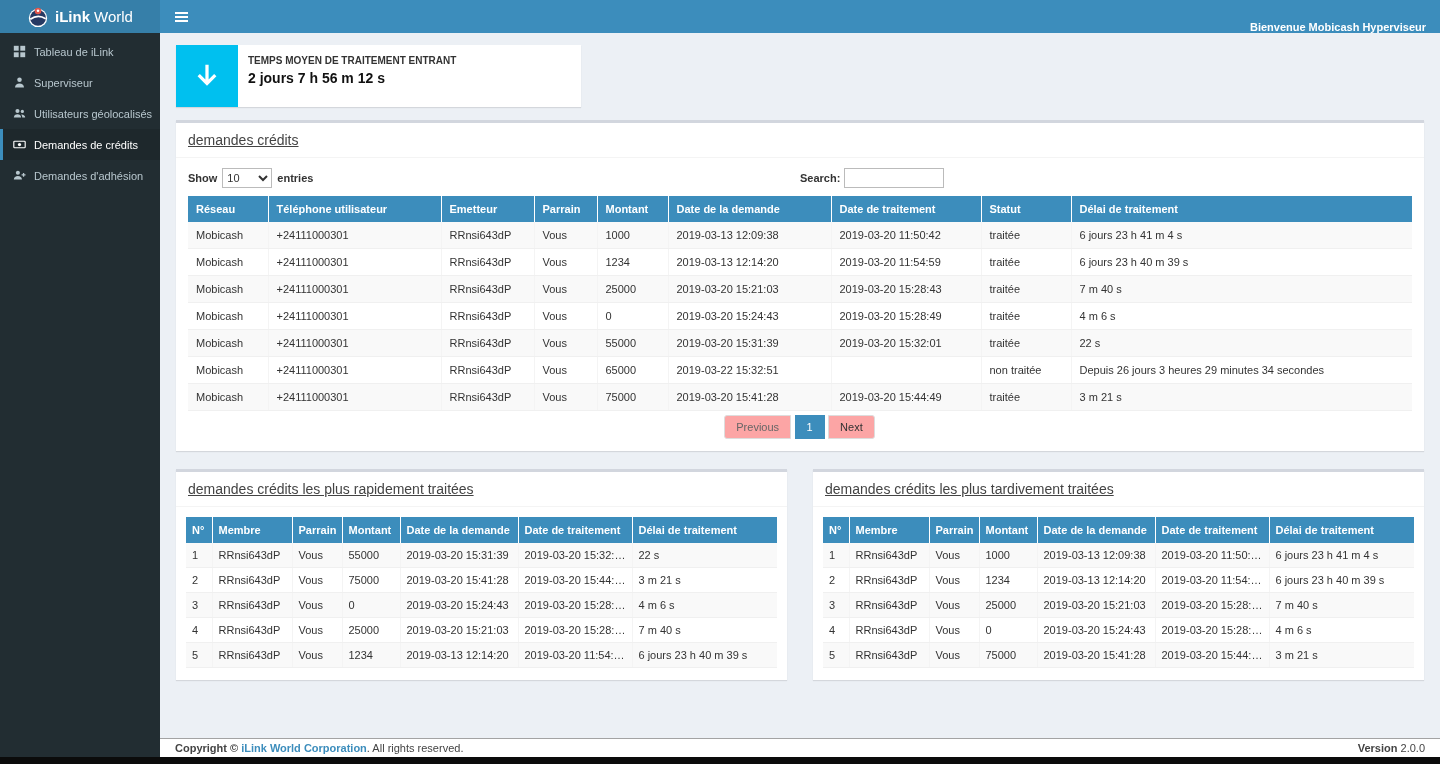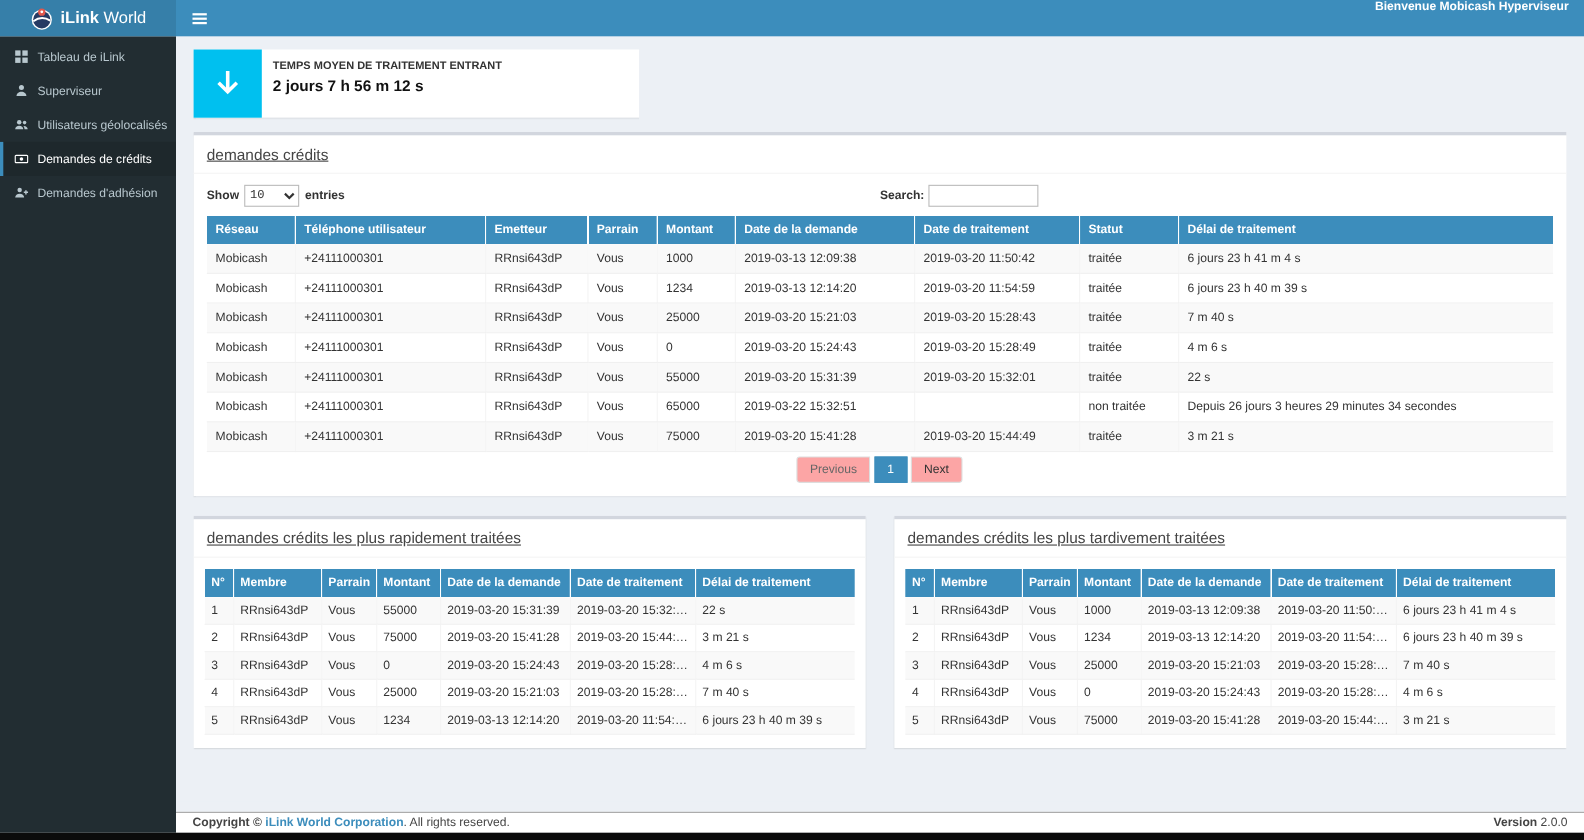--- a/index.html
+++ b/index.html
@@ -7,21 +7,21 @@
   body {
     width: 1440px; height: 764px; position: relative; overflow: hidden;
     background: #ecf0f5; font-family: "Liberation Sans", sans-serif;
   }
 
   
   .main-header { position: absolute; top: 0; left: 0; width: 100%; height: 33px; display: flex; z-index: 5; }
   .logo { width: 160px; height: 33px; background: #367fa9; color: #fff; display: flex; align-items: center; justify-content: center; gap: 6px; font-size: 15px; text-decoration: none; cursor: pointer; }
   .logo .brand b { font-weight: 700; }
   .logo .brand .light { font-weight: 300; margin-left: 4px; }
-  .navbar { flex: 1; background: #3c8dbc; display: flex; align-items: flex-start; }
+  .navbar { flex: 1; background: #3c8dbc; display: flex; align-items: flex-end; }
   .sidebar-toggle { width: 42px; height: 33px; display: flex; align-items: center; justify-content: center; cursor: pointer; }
   .hamburger { display: flex; flex-direction: column; gap: 2px; }
   .hamburger i { display: block; width: 13px; height: 2px; background: #fff; }
   .navbar-right { margin-left: auto; padding-right: 14px; color: #fff; font-size: 11px; font-weight: 700; cursor: pointer; }
 
   
   .main-sidebar { position: absolute; top: 33px; left: 0; width: 160px; bottom: 7px; background: #222d32; }
   .sidebar-menu { list-style: none; margin: 3px 0 0; padding: 0; }
   .sidebar-menu li { display: flex; align-items: center; gap: 7px; padding: 9px 6px 9px 10px; font-size: 11px; color: #b8c7ce; cursor: pointer; border-left: 3px solid transparent; white-space: nowrap; overflow: hidden; }
   .sidebar-menu li.active { background: #1e282c; color: #fff; border-left-color: #3c8dbc; }
@@ -37,21 +37,21 @@
   .info-box-text { font-size: 10px; font-weight: 700; color: #333; text-transform: uppercase; text-align: center; }
   .info-box-number { font-size: 14px; font-weight: 700; color: #111; margin-top: 4px; }
 
   .box { background: #fff; border-top: 3px solid #d2d6de; box-shadow: 0 1px 1px rgba(0,0,0,0.1); }
   .box-header { padding: 9px 12px; border-bottom: 1px solid #f4f4f4; }
   .box-title { margin: 0; font-size: 14px; font-weight: 400; color: #444; text-decoration: underline; }
   .box-body { padding: 10px 12px 12px; }
 
   .dt-controls { display: flex; align-items: center; margin-bottom: 8px; font-size: 11px; font-weight: 700; color: #333; }
   .dt-length { flex: 0 0 50%; display: flex; align-items: center; gap: 5px; }
-  .dt-length select { font-size: 11px; height: 20px; width: 50px; border: 1px solid #bbb; background: #fff; color: #333; font-family: Liberation Mono, monospace; }
+  .dt-length select { font-size: 11px; height: 20px; width: 50px; border: 1px solid #bbb; background: #fff; color: #333; }
   .dt-filter { display: flex; align-items: center; gap: 4px; }
   .dt-filter input { height: 20px; width: 100px; border: 1px solid #bbb; font-size: 11px; padding: 0 4px; }
 
   .table { width: 100%; border-collapse: collapse; table-layout: fixed; font-size: 11px; color: #333; }
   .table thead th { background: #3c8dbc; color: #fff; text-align: left; font-weight: 700; padding: 7px 8px; border-right: 1px solid rgba(255,255,255,0.35); overflow: hidden; white-space: nowrap; cursor: pointer; }
   .table thead th:last-child { border-right: none; }
   .table tbody td { padding: 7px 8px; border-bottom: 1px solid #f0f0f0; border-right: 1px solid #f4f4f4; overflow: hidden; white-space: nowrap; text-overflow: ellipsis; }
   .table tbody td:last-child { border-right: none; }
   .table tbody tr:nth-child(odd) { background: #f9f9f9; }
 

